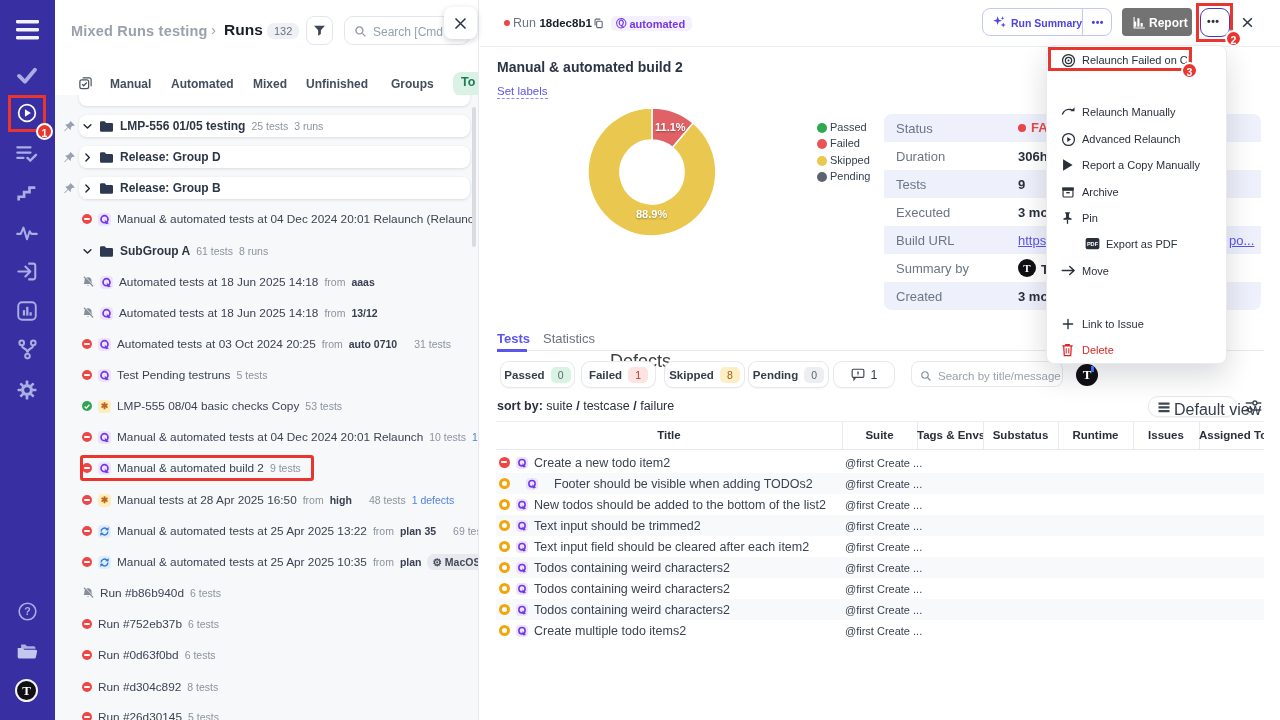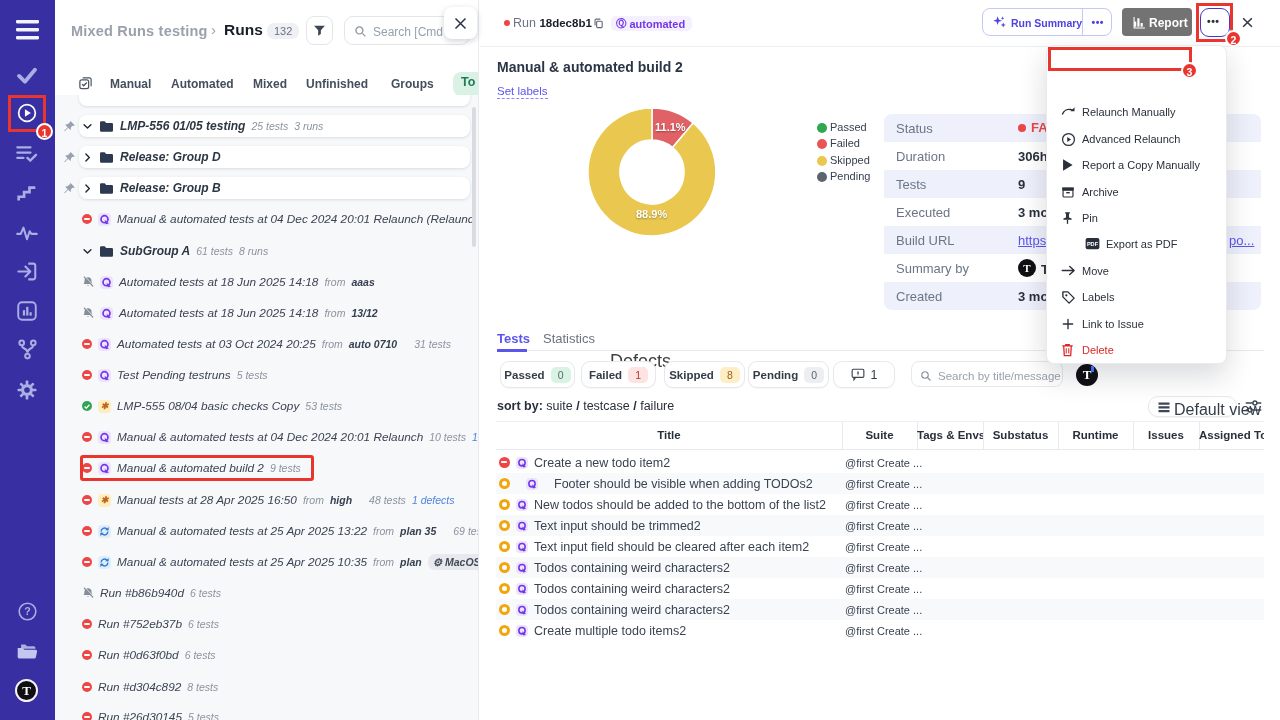--- a/index.html
+++ b/index.html
@@ -142,21 +142,21 @@
     </svg>
 <div class="abs" style="left:110px;top:77px;font-size:12px;font-weight:700;color:#444e5d;">Manual</div>
 <div class="abs" style="left:171px;top:77px;font-size:12px;font-weight:700;color:#444e5d;">Automated</div>
 <div class="abs" style="left:253px;top:77px;font-size:12px;font-weight:700;color:#444e5d;">Mixed</div>
 <div class="abs" style="left:306px;top:77px;font-size:12px;font-weight:700;color:#444e5d;">Unfinished</div>
 <div class="abs" style="left:391px;top:77px;font-size:12px;font-weight:700;color:#444e5d;">Groups</div>
 <div class="abs" style="left:453px;top:72px;width:25px;height:24px;background:#d9f2e5;border-radius:8px 0 0 8px;color:#1f7a55;font-size:12.5px;font-weight:700;padding:3px 0 0 8px;">To</div>
 <div class="listbg"></div>
 <div class="abs" style="left:472px;top:107px;width:4px;height:140px;border-radius:2px;background:#d8dce1;z-index:3;"></div>
 <div style="position:absolute;left:55px;top:95px;width:423px;height:625px;overflow:hidden;">
-      <div style="position:absolute;left:-55px;top:-95px;width:478px;height:628px;font-style:italic;">
+      <div style="position:absolute;left:-55px;top:-95px;width:478px;height:628px;">
         <div class="grouprow" style="left:79px;top:84px;width:391px;"></div>
 <div class="grouprow" style="left:79px;top:115px;width:391px;"></div>
         <div class="abs" style="left:63px;top:119px;"><svg width="13" height="13" viewBox="0 0 24 24">
             <path d="M14 2l8 8-5 1.2L14.5 14l-.3 5-4.6-4.6-6.3 6.3-1-1 6.3-6.3L4 8.8l5-1.3L11.8 5z" fill="#98a1ae"></path>
           </svg></div>
         <div class="abs rowflex" style="left:82px;top:115px;height:22px;">
           <svg width="11" height="11" viewBox="0 0 24 24" style="flex:none;">
             <path d="M4.5 8l7.5 7.5L19.5 8" fill="none" stroke="#1e2633" stroke-width="3" stroke-linecap="round" stroke-linejoin="round"></path>
           </svg>
           <svg width="15" height="13" viewBox="0 0 24 21" style="flex:none;">
@@ -618,20 +618,28 @@
       <span class="ic-q2" style="width:12px;height:12px;">
         <svg width="10" height="10" viewBox="0 0 14 14" style="display:block;margin:1px auto 0;">
           <circle cx="7" cy="6.6" r="4.4" stroke="#7436e7" stroke-width="2.2" fill="none"></circle>
           <path d="M7.2 7.2 L12.6 12.2 L8.6 13.2 Z" fill="#7436e7"></path>
         </svg>
       </span>
       <span style="font-size:12.5px;color:#3a4352;white-space:nowrap;">Create multiple todo items2</span>
     </div>
     <div class="abs" style="left:845px;top:625px;font-size:11px;color:#3a4352;">@first Create ...</div>
 <div class="dd">
+      <div class="dd-item" style="top:1.5px;">
+        <svg width="15" height="15" viewBox="0 0 24 24">
+          <circle cx="12" cy="12" r="9.5" fill="none" stroke="#29303b" stroke-width="2"></circle>
+          <circle cx="12" cy="12" r="5" fill="none" stroke="#29303b" stroke-width="2"></circle>
+          <circle cx="12" cy="12" r="1.6" fill="#29303b"></circle>
+        </svg>
+        <span class="lbl" style="">Relaunch Failed on CI</span>
+      </div>
       <div class="dd-item" style="top:54.3px;">
         <svg width="16" height="13" viewBox="0 0 24 20">
           <path d="M2 14c2-5 7-8 12-7l4 1" fill="none" stroke="#29303b" stroke-width="2.2" stroke-linecap="round"></path>
           <path d="M20.5 3.5v6h-6z" fill="#29303b"></path>
         </svg>
         <span class="lbl" style="">Relaunch Manually</span>
       </div>
       <div class="dd-item" style="top:80.69999999999999px;">
         <svg width="15" height="15" viewBox="0 0 24 24">
           <circle cx="12" cy="12" r="9.5" fill="none" stroke="#29303b" stroke-width="2"></circle>
@@ -665,27 +673,20 @@
           <rect x="1" y="1" width="22" height="18" rx="3" fill="#29303b"></rect>
           <text x="12" y="14" font-size="9" font-weight="bold" fill="#fff" text-anchor="middle" font-family="Liberation Sans">PDF</text>
         </svg>
         <span class="lbl" style="">Export as PDF</span>
       </div>
       <div class="dd-item" style="top:212.7px;">
         <svg width="15" height="13" viewBox="0 0 24 20">
           <path d="M2 10h18M14 3.5l7 6.5-7 6.5" fill="none" stroke="#29303b" stroke-width="2.3" stroke-linecap="round" stroke-linejoin="round"></path>
         </svg>
         <span class="lbl" style="">Move</span>
-      </div>
-      <div class="dd-item" style="top:239.1px;">
-        <svg width="15" height="15" viewBox="0 0 24 24">
-          <path d="M3 3h8l10 10-8 8L3 11z" fill="none" stroke="#29303b" stroke-width="2.2" stroke-linejoin="round"></path>
-          <circle cx="8.5" cy="8.5" r="1.8" fill="#29303b"></circle>
-        </svg>
-        <span class="lbl" style="">Labels</span>
       </div>
       <div class="dd-item" style="top:265.5px;padding-left:14px;">
         <svg width="14" height="14" viewBox="0 0 24 24">
           <path d="M12 4v16M4 12h16" stroke="#29303b" stroke-width="2.3" stroke-linecap="round"></path>
         </svg>
         <span class="lbl" style="">Link to Issue</span>
       </div>
       <div class="dd-item" style="top:291.9px;">
         <svg width="13" height="14" viewBox="0 0 22 24">
           <path d="M2 5h18M8 5V3h6v2M4.5 5l1 16.5h11L17.5 5" fill="none" stroke="#dc2626" stroke-width="2.2"></path>

